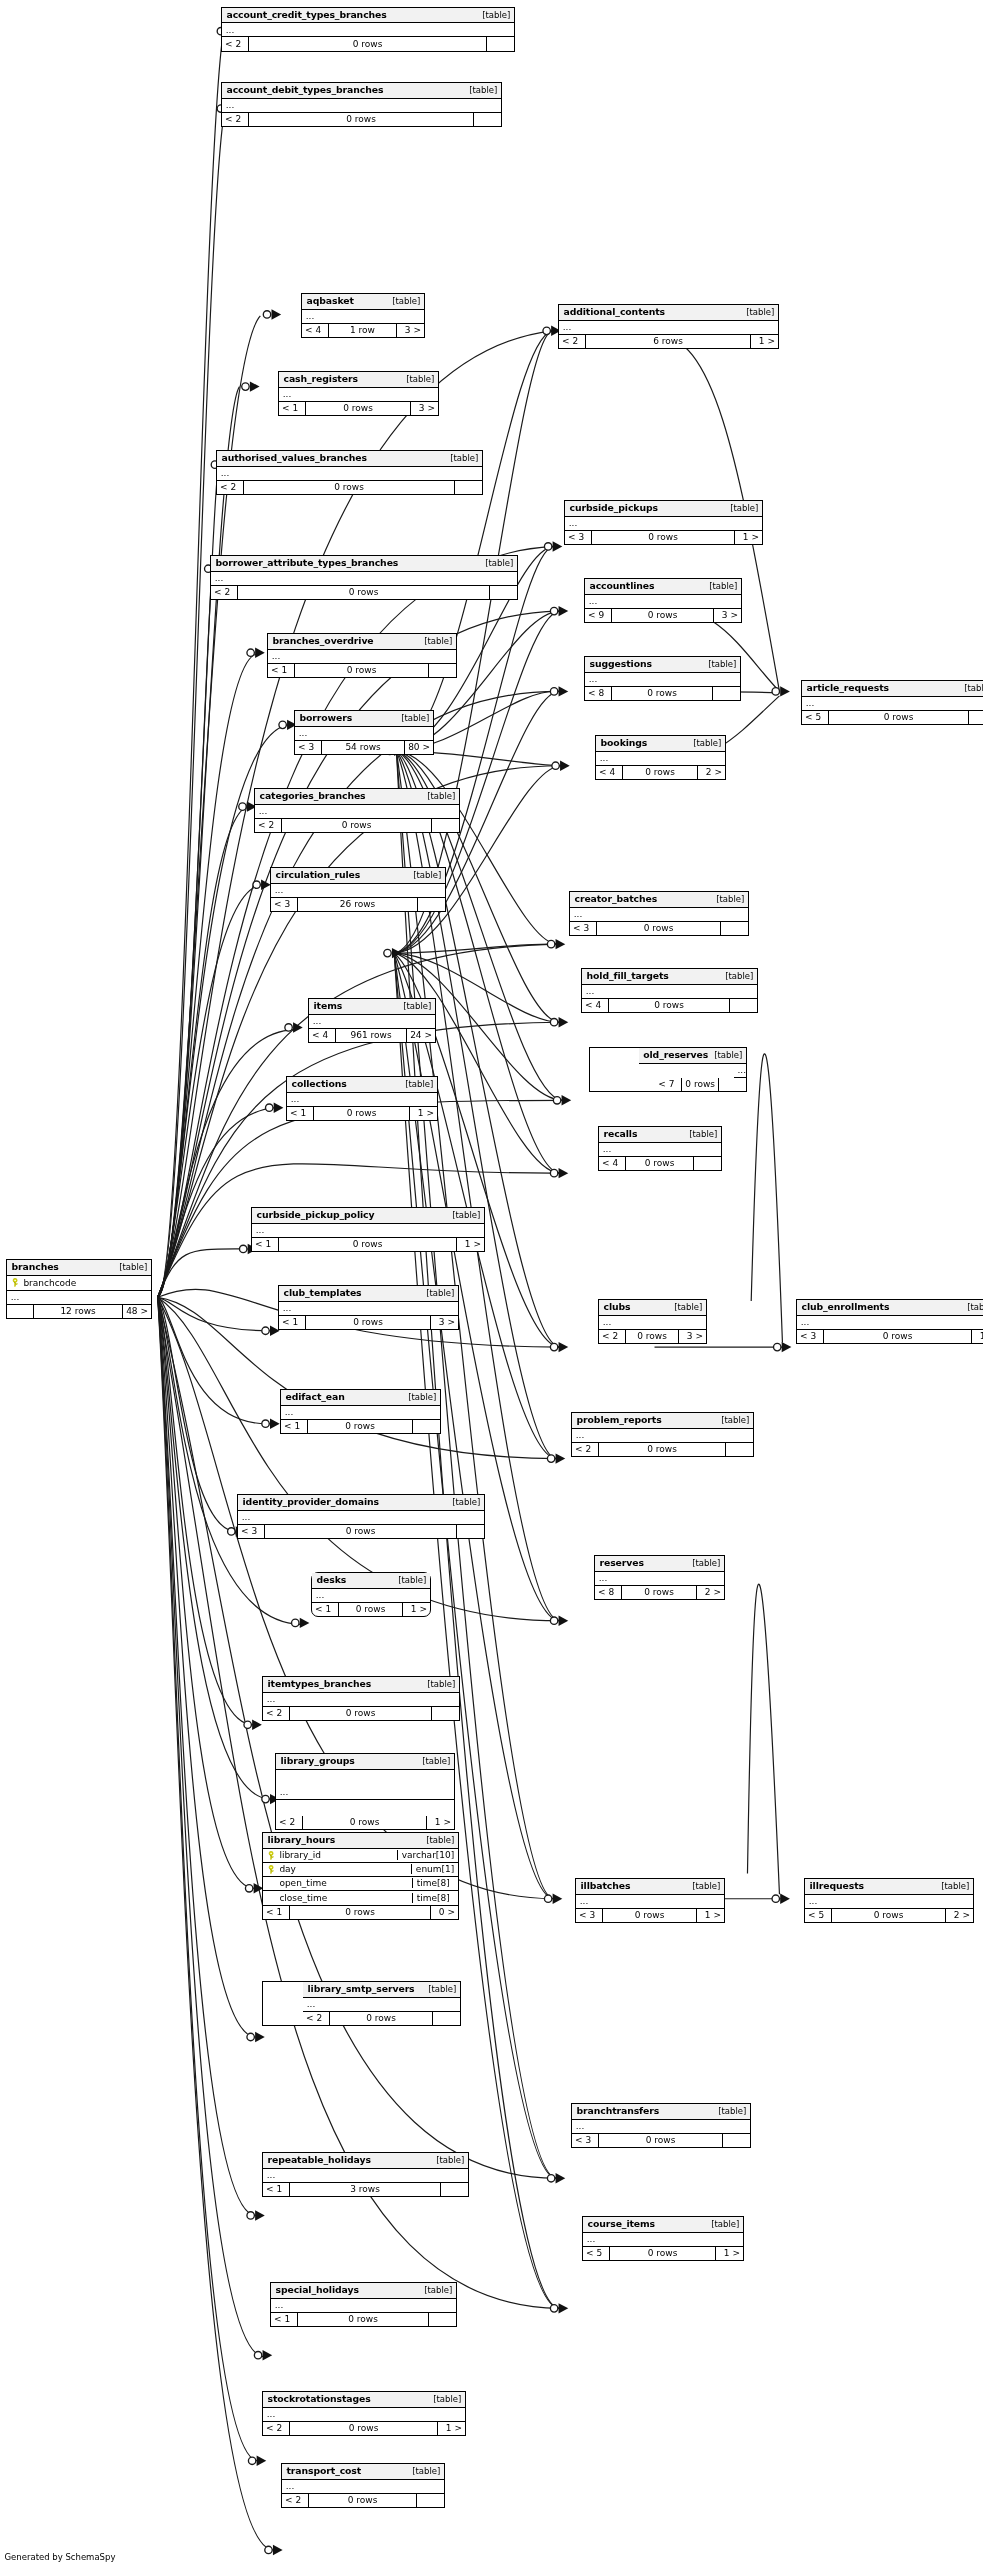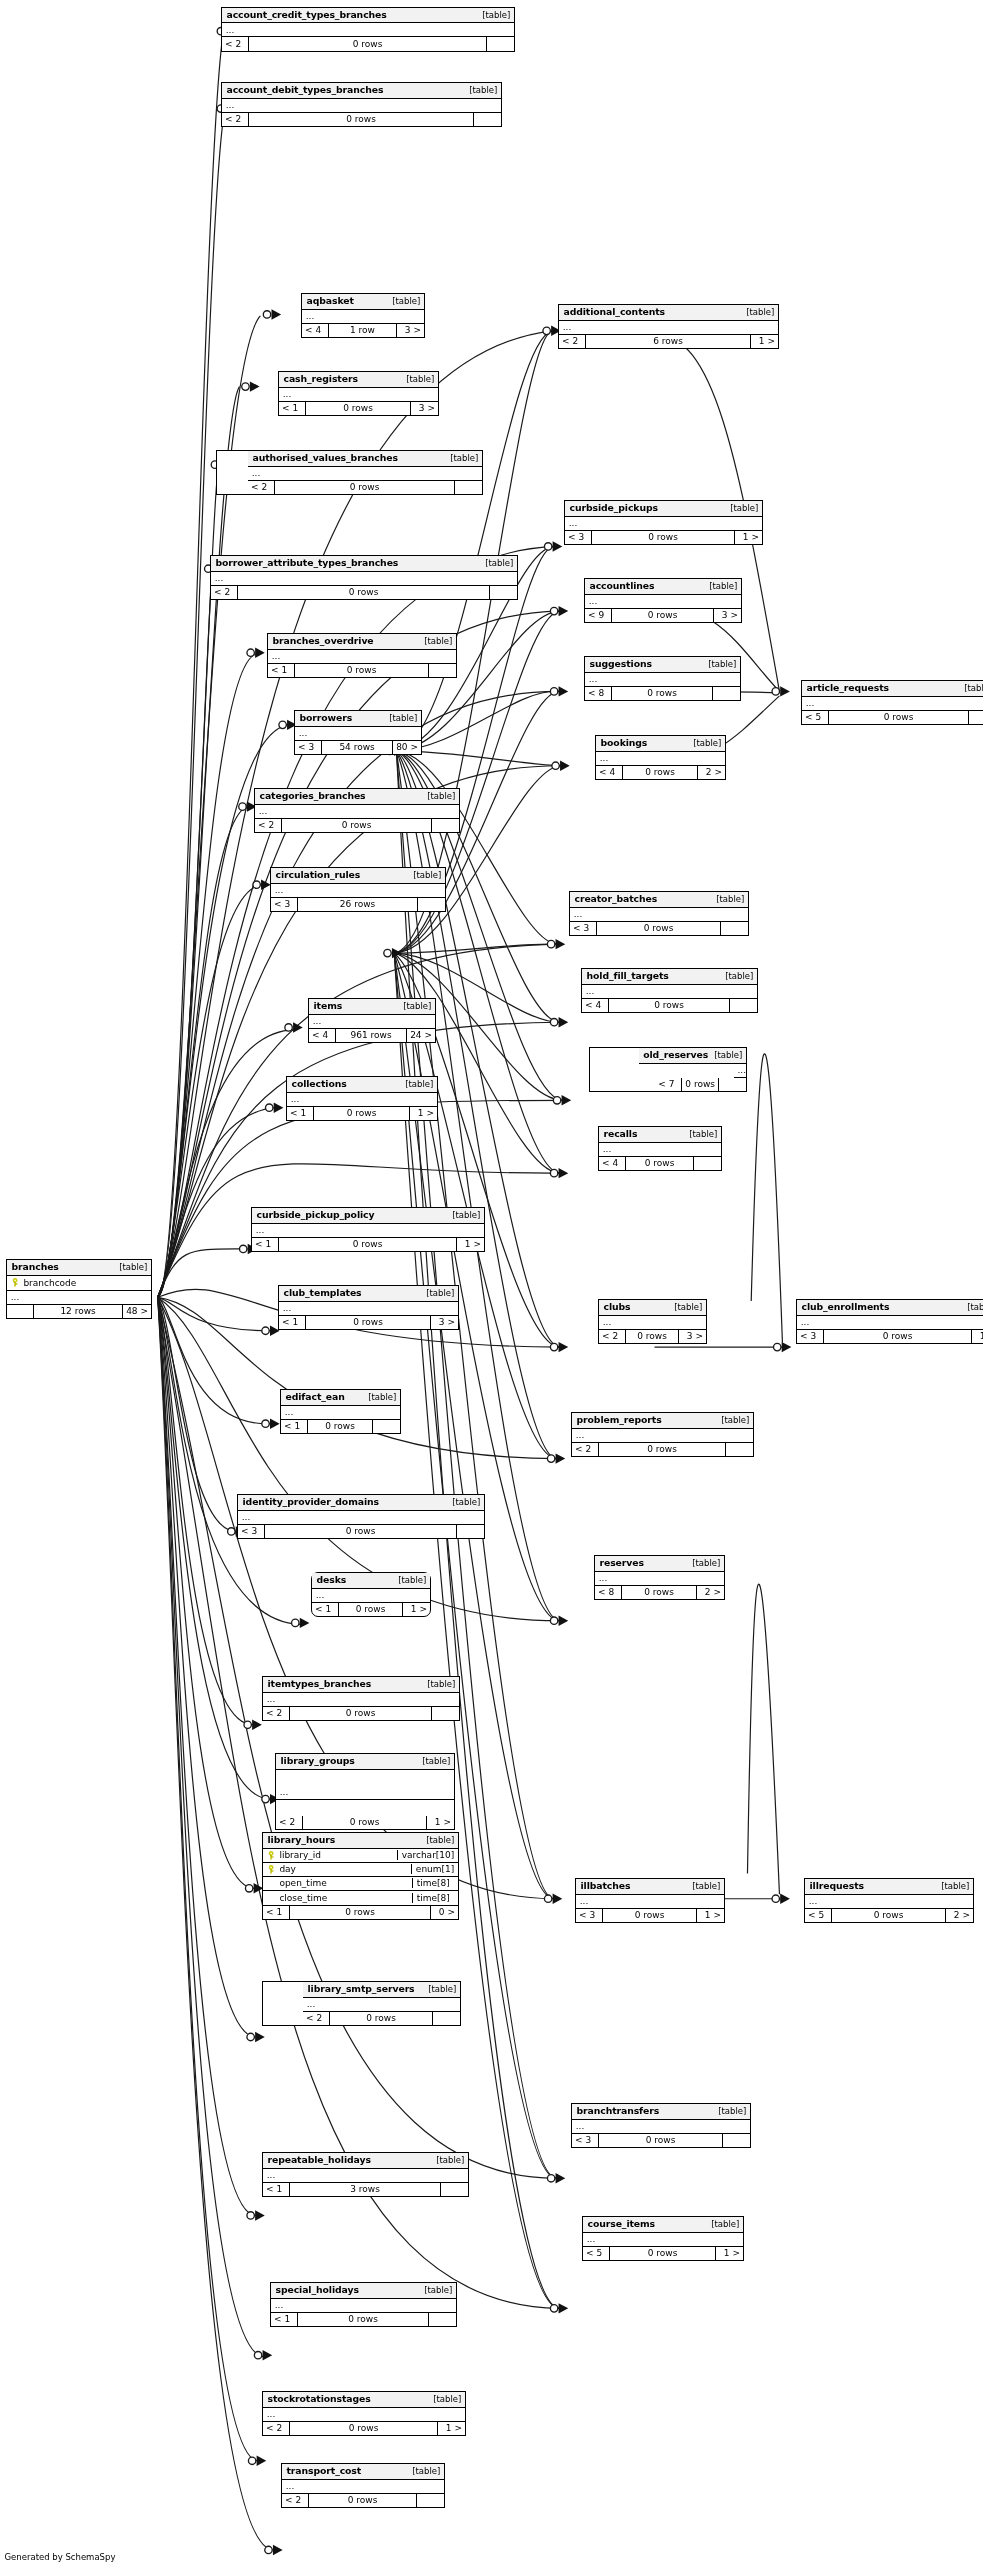--- a/index.html
+++ b/index.html
@@ -445,21 +445,21 @@
           <span class="n-name">cash_registers</span>
           <span class="n-tag">[table]</span>
         </div>
         <div class="n-ellipsis">...</div>
         <div class="n-foot">
           <div class="f-left">&lt; 1</div>
           <div class="f-mid">0 rows</div>
           <div class="f-right">3 &gt;</div>
         </div>
       </div>
-      <div class="node" id="node-authorised_values_branches" style="left: 216px; top: 450px; width: 267px; padding-left: 31px;">
+      <div class="node" id="node-authorised_values_branches" style="left: 216px; top: 450px; width: 267px;">
         <div class="n-title">
           <span class="n-name">authorised_values_branches</span>
           <span class="n-tag">[table]</span>
         </div>
         <div class="n-ellipsis">...</div>
         <div class="n-foot">
           <div class="f-left">&lt; 2</div>
           <div class="f-mid">0 rows</div>
           <div class="f-right"></div>
         </div>
@@ -481,21 +481,21 @@
           <span class="n-name">branches_overdrive</span>
           <span class="n-tag">[table]</span>
         </div>
         <div class="n-ellipsis">...</div>
         <div class="n-foot">
           <div class="f-left">&lt; 1</div>
           <div class="f-mid">0 rows</div>
           <div class="f-right"></div>
         </div>
       </div>
-      <div class="node" id="node-borrowers" style="left: 294px; top: 710px; width: 128px; text-align: right;">
+      <div class="node" id="node-borrowers" style="left: 294px; top: 710px; width: 140px; text-align: right;">
         <div class="n-title">
           <span class="n-name">borrowers</span>
           <span class="n-tag">[table]</span>
         </div>
         <div class="n-ellipsis">...</div>
         <div class="n-foot">
           <div class="f-left">&lt; 3</div>
           <div class="f-mid">54 rows</div>
           <div class="f-right">80 &gt;</div>
         </div>
@@ -565,21 +565,21 @@
           <span class="n-name">club_templates</span>
           <span class="n-tag">[table]</span>
         </div>
         <div class="n-ellipsis">...</div>
         <div class="n-foot">
           <div class="f-left">&lt; 1</div>
           <div class="f-mid">0 rows</div>
           <div class="f-right">3 &gt;</div>
         </div>
       </div>
-      <div class="node" id="node-edifact_ean" style="left: 280px; top: 1389px; width: 121px;">
+      <div class="node" id="node-edifact_ean" style="left: 280px; top: 1389px; width: 161px;">
         <div class="n-title">
           <span class="n-name">edifact_ean</span>
           <span class="n-tag">[table]</span>
         </div>
         <div class="n-ellipsis">...</div>
         <div class="n-foot">
           <div class="f-left">&lt; 1</div>
           <div class="f-mid">0 rows</div>
           <div class="f-right"></div>
         </div>

